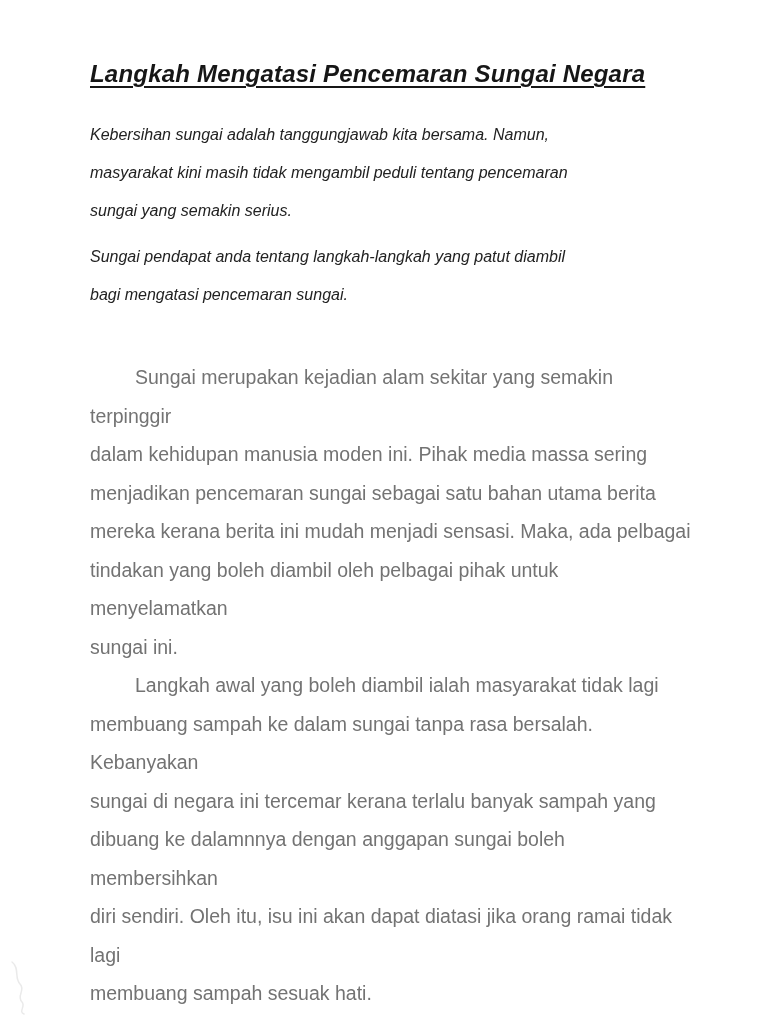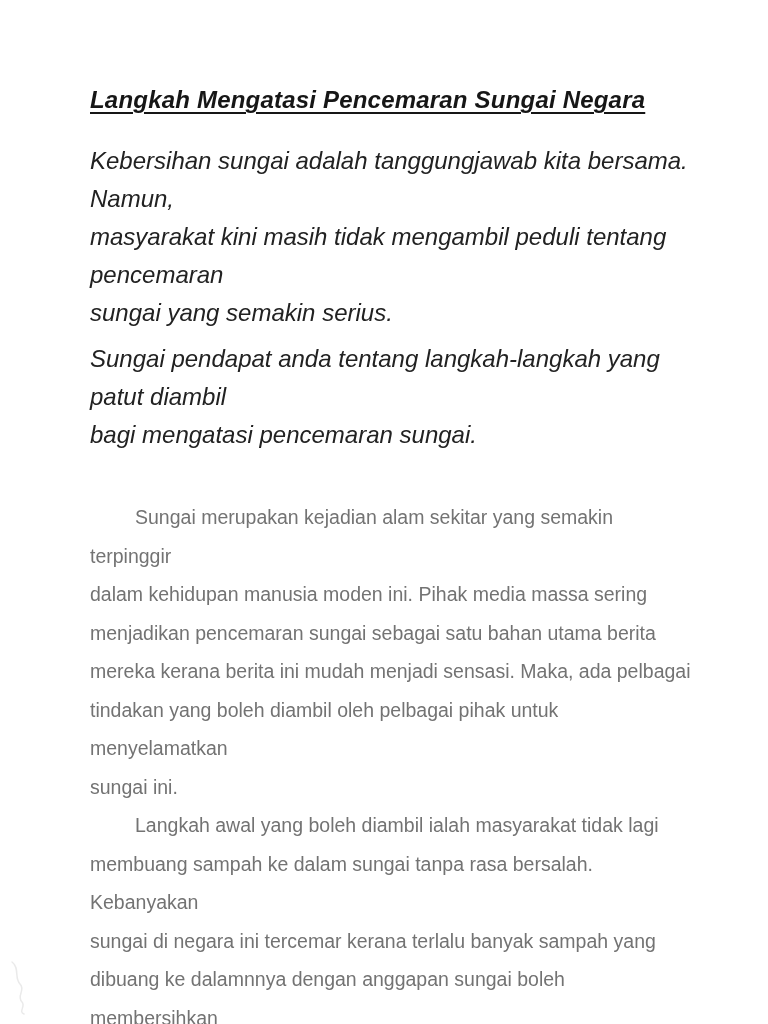--- a/index.html
+++ b/index.html
@@ -6,41 +6,41 @@
     margin: 0;
     padding: 0;
     background: #ffffff;
   }
   .page {
     position: relative;
     width: 768px;
     height: 1024px;
     background: #ffffff;
     box-sizing: border-box;
-    padding: 86px 70px 0 90px;
+    padding: 60px 70px 0 90px;
     overflow: hidden;
     font-family: "Liberation Sans", sans-serif;
     color: #1c1c1c;
   }
   .doc-title {
     margin: 0 0 28px 0;
     font-size: 24px;
     font-weight: bold;
     font-style: italic;
     text-decoration: underline;
     text-decoration-thickness: 2px;
     text-underline-offset: 4px;
     color: #161616;
     letter-spacing: 0.2px;
     white-space: nowrap;
   }
   .intro-para {
     margin: 0 0 8px 0;
     font-style: italic;
-    font-size: 24px;
+    font-size: 16px;
     line-height: 38px;
     white-space: pre-line;
     color: #222222;
   }
   .body-block {
     margin-top: 44px;
   }
   .body-para {
     margin: 0;
     font-size: 19.5px;

